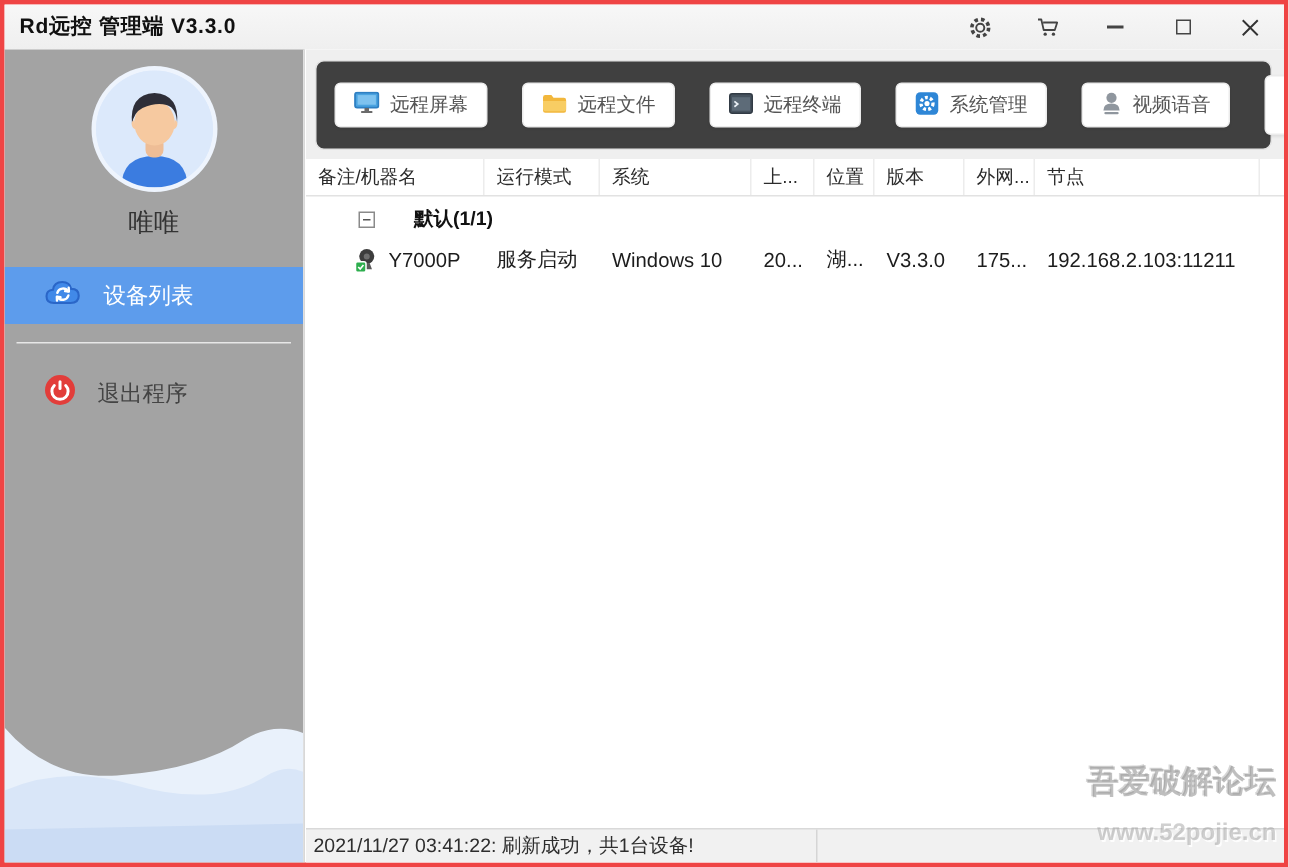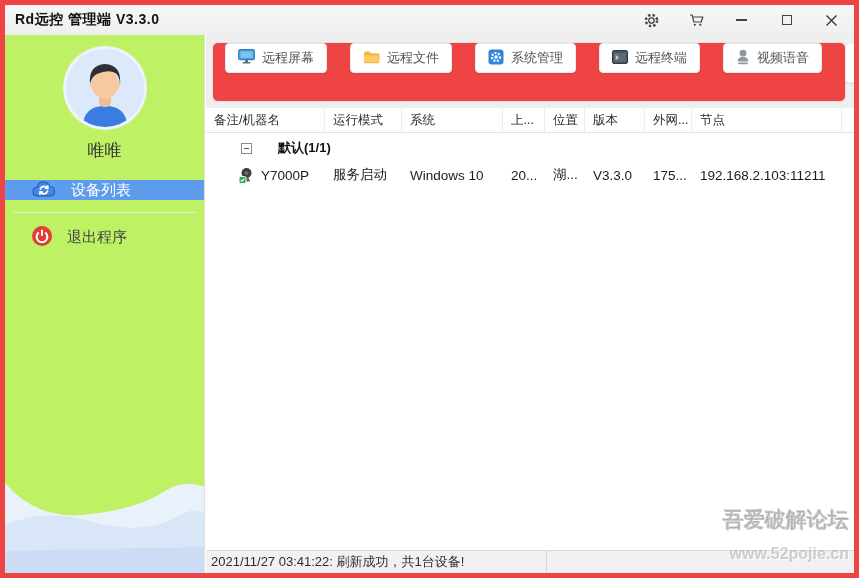--- a/index.html
+++ b/index.html
@@ -2,53 +2,53 @@
 <html><head>
 <meta charset="utf-8">
 <style>
   * { margin:0; padding:0; box-sizing:border-box; }
   html,body { width:859px; height:578px; }
   body {
     font-family: "Liberation Sans", "DejaVu Sans", sans-serif;
     background:#fff; color:#333; overflow:hidden;
     -webkit-font-smoothing:antialiased;
   }
-  .window { position:relative; width:859px; height:578px; border:5px solid #ef4444; background:#fff; overflow:hidden; }
+  .window { position:relative; width:859px; height:578px; border:3px solid #ef4444; background:#fff; overflow:hidden; }
 
   
   .titlebar {
     height:30px; background:linear-gradient(#f7f7f7,#efefef);
     display:flex; align-items:center; justify-content:space-between;
   }
   .title-text { font-size:14px; font-weight:bold; color:#111; padding-left:10px; letter-spacing:.5px; }
   .titlebar-controls { display:flex; height:30px; }
   .tb-btn { width:45px; height:30px; display:flex; align-items:center; justify-content:center; cursor:default; }
   .tb-btn svg { display:block; }
   .min-line { width:11px; height:1.5px; background:#444; }
   .max-box { width:10px; height:10px; border:1.2px solid #444; }
 
   
   .sidebar {
     position:absolute; left:0; top:30px; bottom:0; width:200px;
-    background:#bef264; border-right:1px solid #dfdfdf; overflow:hidden; z-index:2;
+    background:#a3a3a3; border-right:1px solid #dfdfdf; overflow:hidden; z-index:2;
   }
   .avatar-wrap { display:flex; justify-content:center; margin-top:14px; }
   .avatar { width:78px; height:78px; border-radius:50%; overflow:hidden; background:#dce9fb; box-shadow:0 0 0 3px #eef4fd; }
   .username { text-align:center; font-size:17px; color:#333; margin-top:12px; margin-bottom:18px; }
-  .side-item { height:20px; display:flex; align-items:center; gap:14px; padding-left:26px; font-size:15px; color:#444; cursor:default; }
+  .side-item { height:38px; display:flex; align-items:center; gap:14px; padding-left:26px; font-size:15px; color:#444; cursor:default; }
   .side-item.active { background:#5d9cec; color:#fff; }
   .side-divider { height:1px; background:#e7e7e7; margin:12px 8px 14px 8px; }
   .waves { position:absolute; left:0; right:0; bottom:0; height:110px; pointer-events:none; }
 
   
   .main { position:absolute; left:201px; top:30px; right:0; bottom:0; background:#fff; }
   .toolbar-strip { background:#efefef; padding:7px 8px 6px 6px; }
   .toolbar-panel {
-    background:#ef4444; border:1px solid #e3e3e3; border-radius:6px;
-    height:60px; display:flex; align-items:flex-start; padding:0 12px; gap:23px;
+    background:#404040; border:1px solid #e3e3e3; border-radius:6px;
+    height:60px; display:flex; align-items:center; padding:0 12px; gap:23px;
   }
   .tool-btn {
     background:#fff; border:1px solid #ebebeb; border-radius:4px;
     box-shadow:0 1px 2px rgba(0,0,0,.07);
     height:30px; padding:0 12px; display:flex; align-items:center; gap:7px;
     font-size:13px; color:#555; cursor:default; white-space:nowrap;
   }
   .tool-btn.icon-only { width:58px; height:40px; justify-content:center; margin-left:auto; }
 
   
@@ -201,38 +201,38 @@
             <svg width="17" height="14" viewBox="0 0 17 14">
               <path d="M1 3 q0 -1.6 1.6 -1.6 h4 l1.4 1.8 h6.9 q1.5 0 1.5 1.5 v7 q0 1.5 -1.5 1.5 h-12.3 q-1.6 0 -1.6 -1.6 Z" fill="#f2b73c"></path>
               <path d="M1 5.4 h15.4 v5.3 q0 1.5 -1.5 1.5 h-12.3 q-1.6 0 -1.6 -1.6 Z" fill="#f8cd63"></path>
             </svg>
           </span>
           <span>远程文件</span>
         </div>
 
         <div class="tool-btn">
           <span>
+            <svg width="16" height="14" viewBox="0 0 16 14">
+              <rect x="0.5" y="0.5" width="15" height="13" rx="1.6" fill="#46525e" stroke="#313a44" stroke-width="1"></rect>
+              <rect x="2" y="2.8" width="12" height="9" fill="#5d6b78"></rect>
+              <path d="M3.6 5.6 l2.2 1.8 l-2.2 1.8" fill="none" stroke="#e8eef4" stroke-width="1.2"></path>
+            </svg>
+          </span>
+          <span>远程终端</span>
+        </div>
+
+        <div class="tool-btn">
+          <span>
             <svg width="16" height="16" viewBox="0 0 16 16">
               <rect x="0.5" y="0.5" width="15" height="15" rx="3" fill="#2e86d6"></rect>
               <circle cx="8" cy="8" r="4" fill="none" stroke="#fff" stroke-width="2.2" stroke-dasharray="1.9 1.5"></circle>
               <circle cx="8" cy="8" r="1.7" fill="#fff"></circle>
             </svg>
           </span>
           <span>系统管理</span>
-        </div>
-
-        <div class="tool-btn">
-          <span>
-            <svg width="16" height="14" viewBox="0 0 16 14">
-              <rect x="0.5" y="0.5" width="15" height="13" rx="1.6" fill="#46525e" stroke="#313a44" stroke-width="1"></rect>
-              <rect x="2" y="2.8" width="12" height="9" fill="#5d6b78"></rect>
-              <path d="M3.6 5.6 l2.2 1.8 l-2.2 1.8" fill="none" stroke="#e8eef4" stroke-width="1.2"></path>
-            </svg>
-          </span>
-          <span>远程终端</span>
         </div>
 
         <div class="tool-btn">
           <span>
             <svg width="14" height="16" viewBox="0 0 14 16">
               <circle cx="7" cy="4.2" r="3.4" fill="#8f969e"></circle>
               <path d="M1.6 12.6 q0 -4.6 5.4 -4.6 q5.4 0 5.4 4.6 Z" fill="#8f969e"></path>
               <rect x="2.2" y="13.6" width="9.6" height="1.6" rx="0.8" fill="#8f969e"></rect>
             </svg>
           </span>

